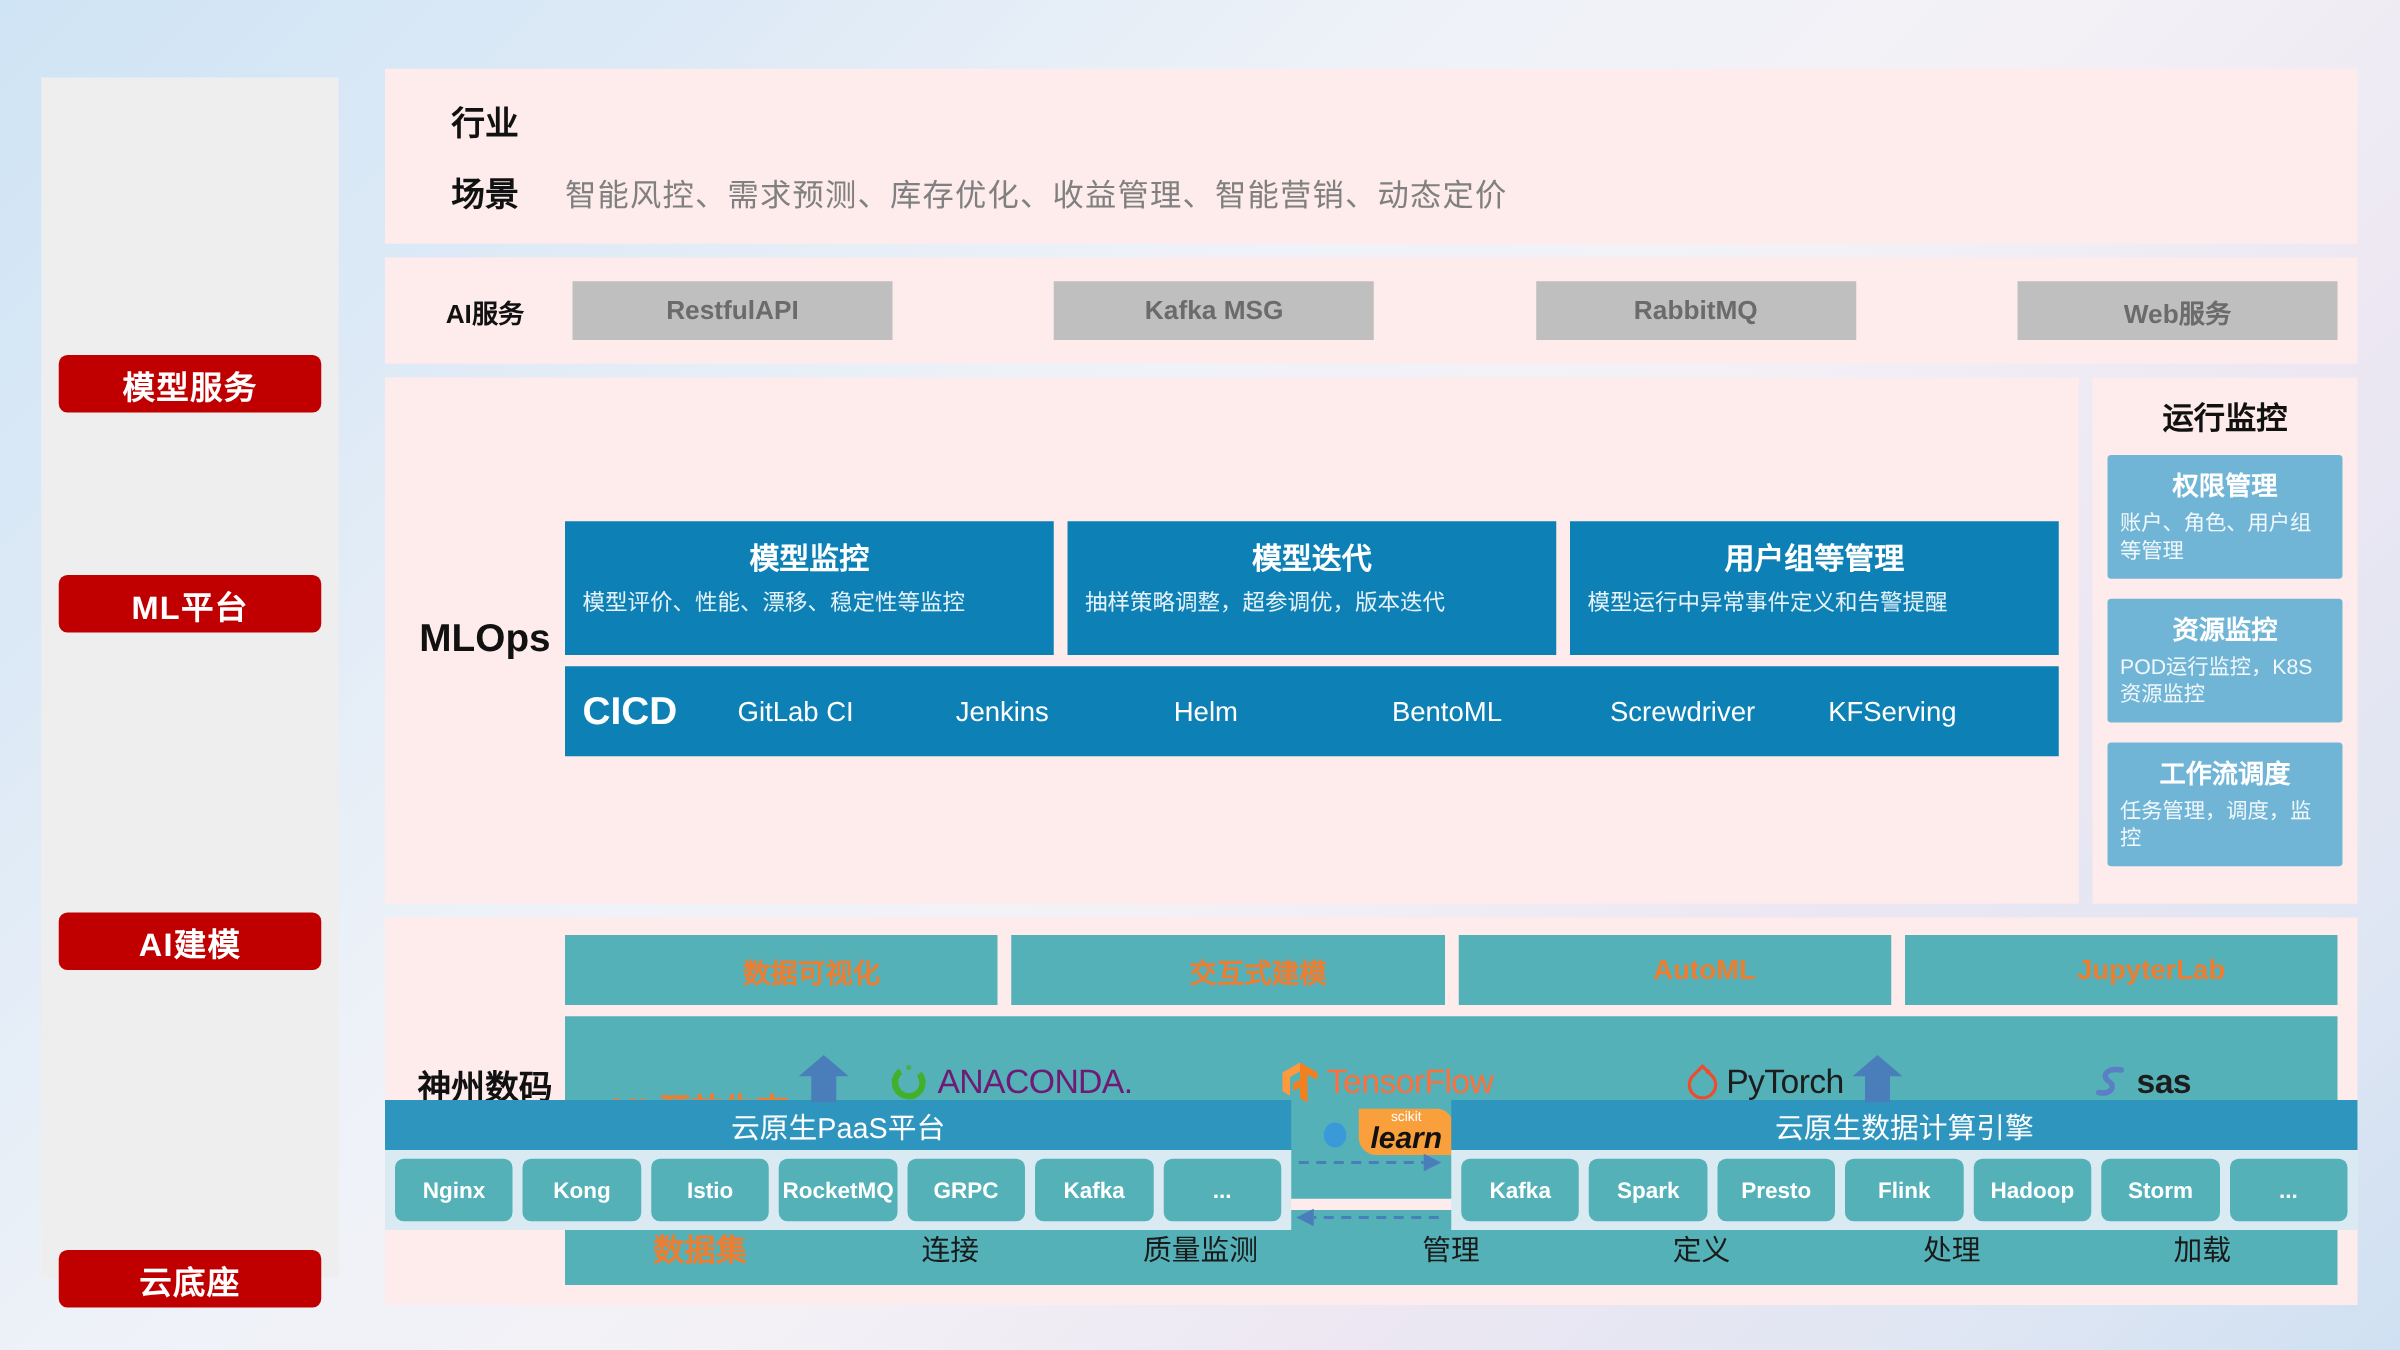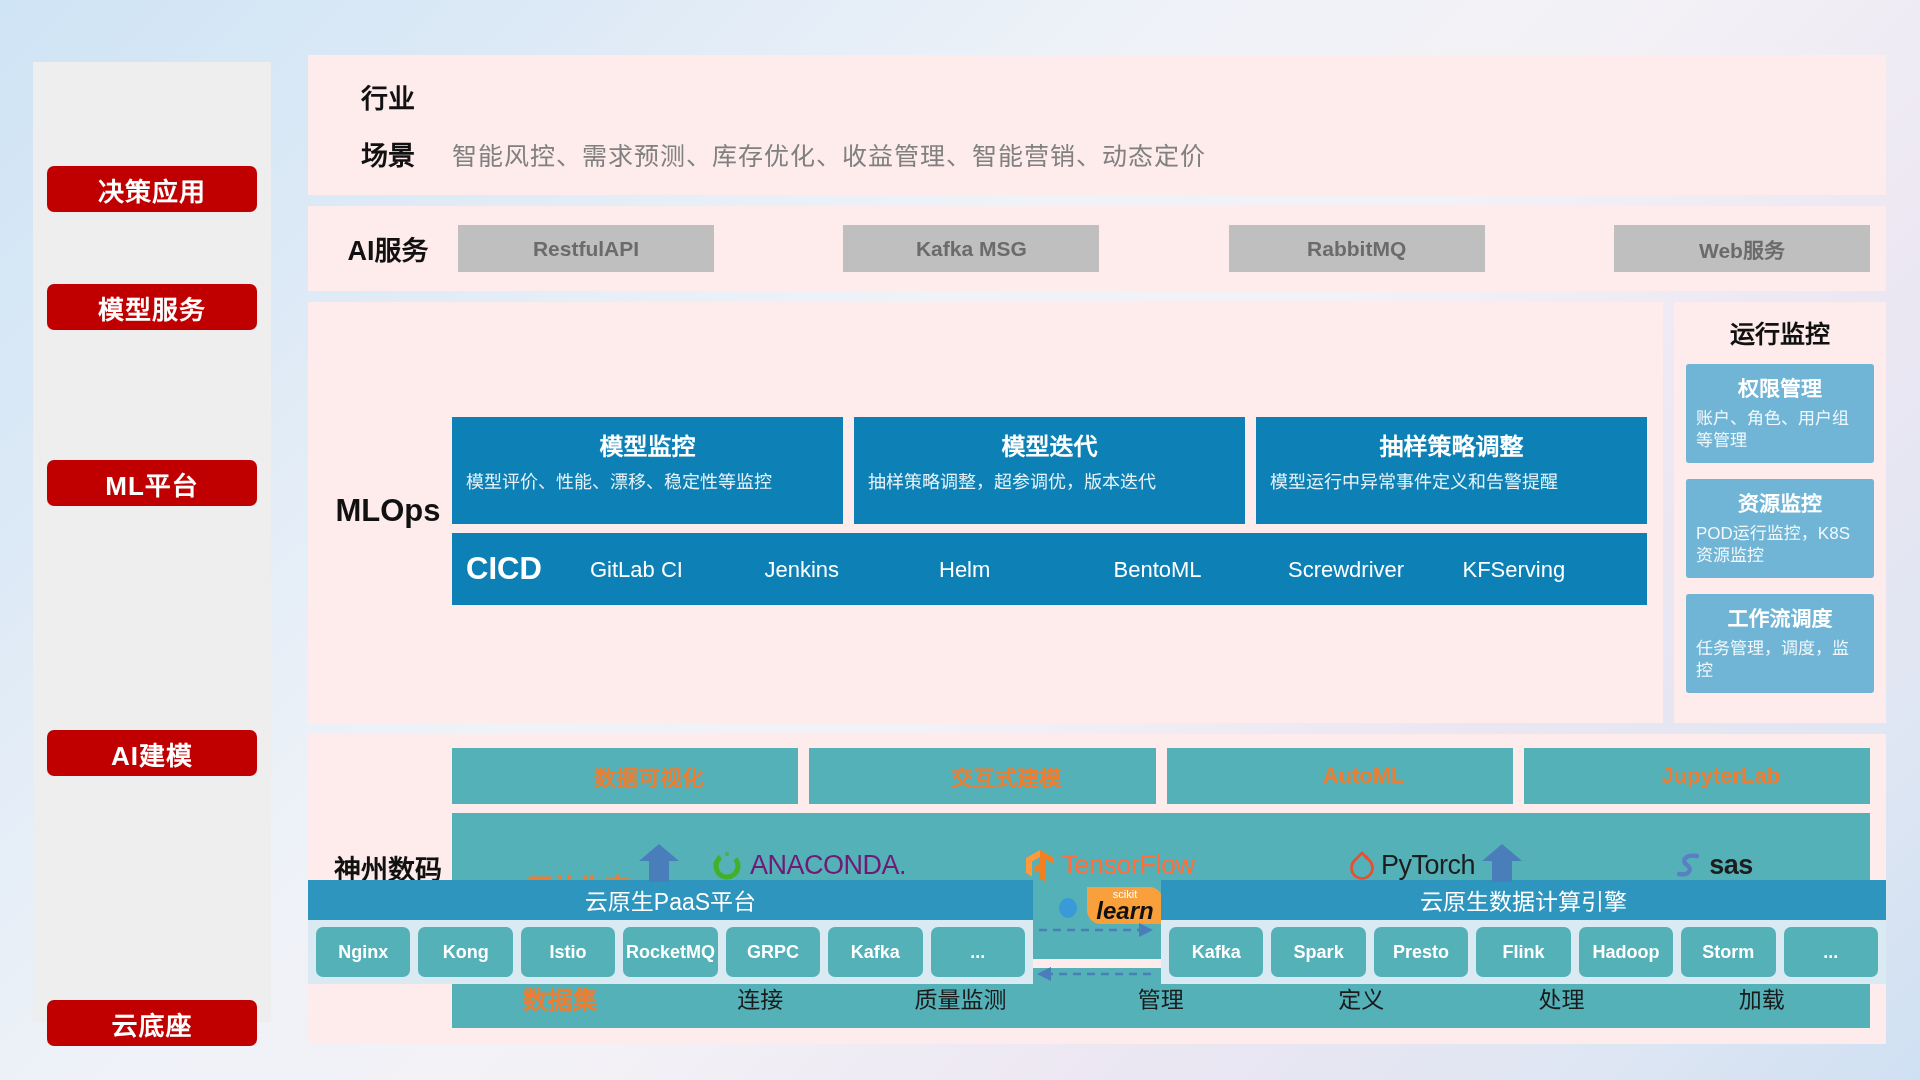--- a/index.html
+++ b/index.html
@@ -52,21 +52,21 @@
   #band-decision .rows { display: flex; flex-direction: column; gap: 18px; width: 100%; }
   .kv-row { display: flex; align-items: center; }
   .kv-key {
     width: 128px; flex: none; font-size: 27px; font-weight: bold; color: #111;
     text-align: center;
   }
   .kv-val { font-size: 25px; color: #808080; letter-spacing: 1px; }
 
   
   #band-service { height: 85px; padding: 0 16px; }
-  #band-service .band-label { width: 128px; font-size: 27px; }
+  #band-service .band-label { width: 128px; font-size: 21px; }
   #svc-boxes { display: flex; flex: 1; gap: 0; justify-content: space-between; padding-left: 6px;}
   .svc-box {
     width: 256px; height: 47px; background: #bfbfbf;
     display: flex; align-items: center; justify-content: center;
     color: #6b6b6b; font-size: 21px; font-weight: bold;
   }
 
   
   #row-mlops { display: flex; gap: 11px; margin-bottom: 11px; }
   #band-mlops {
@@ -160,23 +160,20 @@
   #arrow-paas { left: 330px; }
   #arrow-engine { left: 320px; }
   #connector {
     position: absolute; left: 1035px; top: 912px; width: 120px; height: 80px;
   }
 </style>
 </head>
 <body>
 
 <div id="left-rail">
-  <div class="rail-tag" id="tag-0">
-      <span>决策应用</span>
-    </div>
   <div class="rail-tag" id="tag-1">
       <span>模型服务</span>
     </div>
   <div class="rail-tag" id="tag-2">
       <span>ML平台</span>
     </div>
   <div class="rail-tag" id="tag-3">
       <span>AI建模</span>
     </div>
   <div class="rail-tag" id="tag-4">
@@ -215,21 +212,21 @@
         <div id="mlops-cards">
           <div class="mlops-card">
             <h4>模型监控</h4>
             <p>模型评价、性能、漂移、稳定性等监控</p>
           </div>
           <div class="mlops-card">
             <h4>模型迭代</h4>
             <p>抽样策略调整，超参调优，版本迭代</p>
           </div>
           <div class="mlops-card">
-            <h4>抽样策略调整</h4>
+            <h4>用户组等管理</h4>
             <p>模型运行中异常事件定义和告警提醒</p>
           </div>
         </div>
         <div id="cicd-bar">
           <div id="cicd-title">CICD</div>
           <div id="cicd-items">
             <div class="cicd-item">GitLab CI</div>
             <div class="cicd-item">Jenkins</div>
             <div class="cicd-item">Helm</div>
             <div class="cicd-item">BentoML</div>

